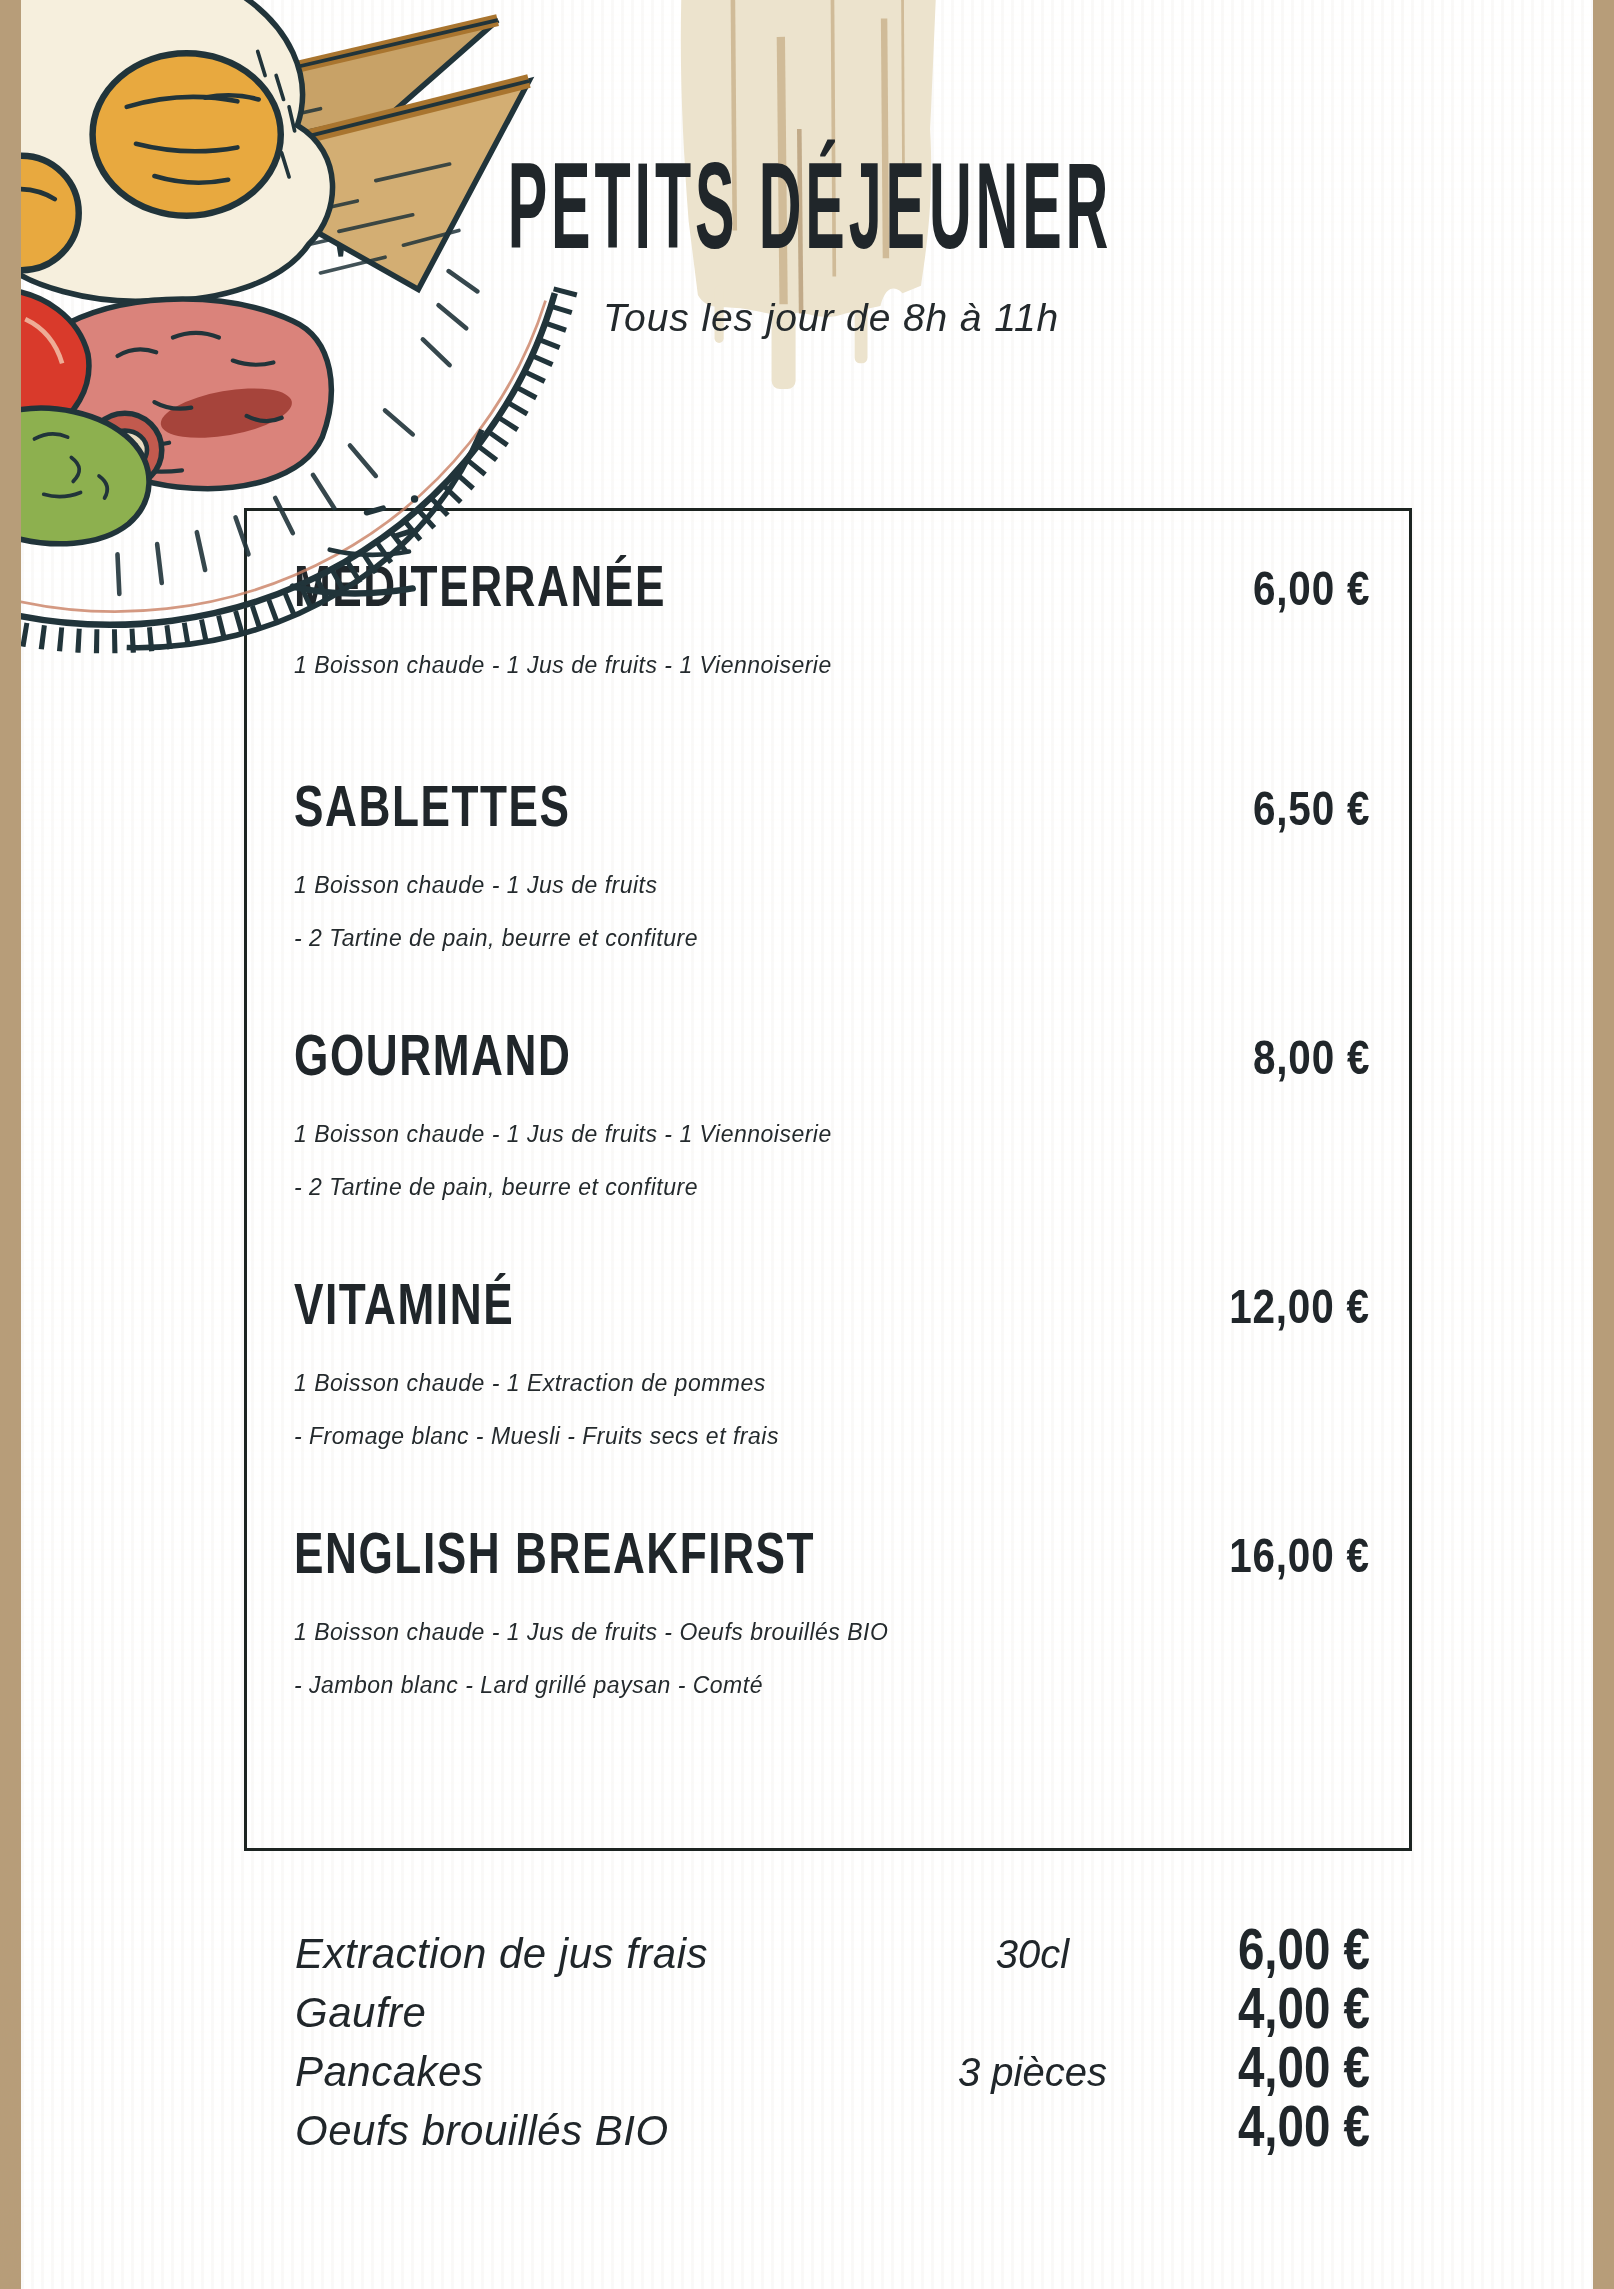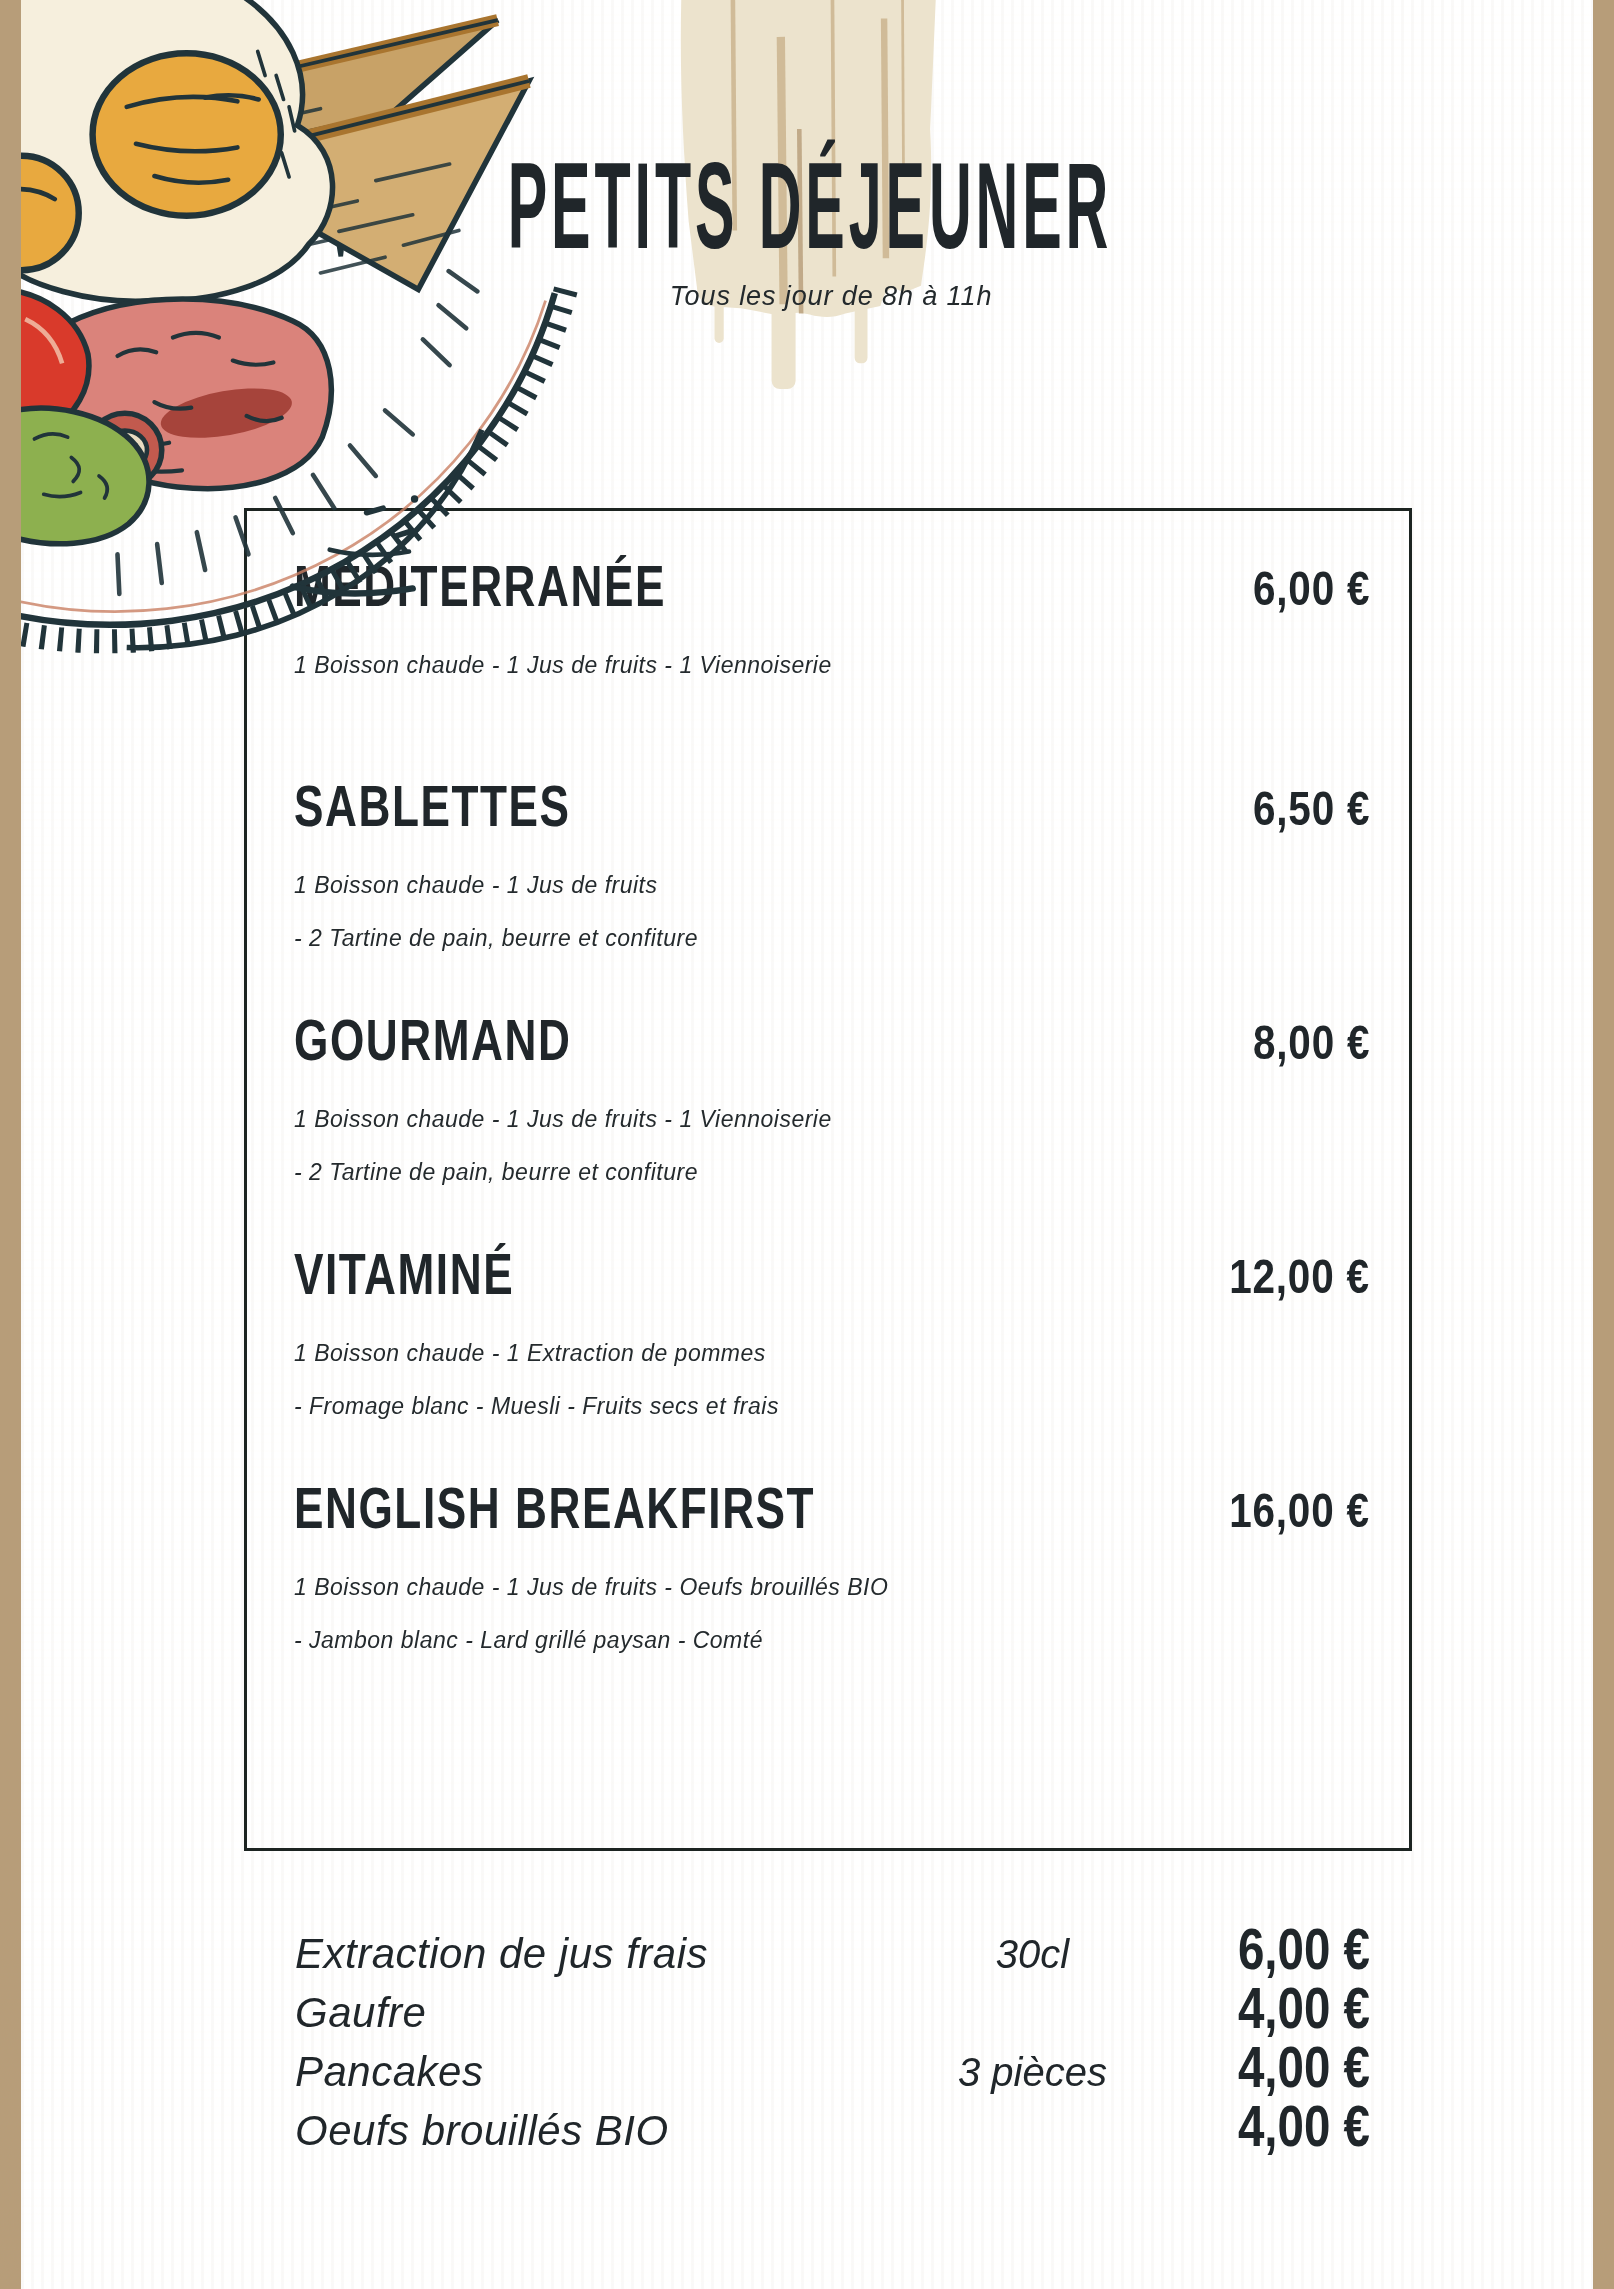--- a/index.html
+++ b/index.html
@@ -12,27 +12,27 @@
       repeating-linear-gradient(0deg, rgba(255,244,222,0.05) 0 1.8px, rgba(0,0,0,0) 1.8px 8.3px),
       repeating-linear-gradient(90deg, rgba(92,68,40,0.03) 0 2.8px, rgba(0,0,0,0) 2.8px 10px); }
 
   .brush { position:absolute; left:640px; top:0; z-index:1; }
   .illustration { position:absolute; left:-5.5px; top:-3.7px; z-index:3; }
 
   .title { position:absolute; left:789px; top:144px; z-index:4;
     font-size:114px; font-weight:700; letter-spacing:7.4px; line-height:1;
     white-space:nowrap; color:#20262a;
     transform-origin:left top; transform:scale(0.52,1.08) translateX(-50%); }
-  .subtitle { position:absolute; left:810px; top:281px; z-index:4;
-    font-size:27px; font-style:italic; letter-spacing:0.9px; white-space:nowrap;
+  .subtitle { position:absolute; left:810px; top:296px; z-index:4;
+    font-size:39px; font-style:italic; letter-spacing:0.9px; white-space:nowrap;
     color:#23292c; transform:translateX(-50%); }
 
   .menu-box { position:absolute; left:223px; top:508px; width:1168px; height:1343px;
     border:3.7px solid #1c2421; padding:48px 39px 0 47px; z-index:2; }
-  .item + .item { margin-top:48px; }
+  .item + .item { margin-top:63px; }
   .item.second { margin-top:87px; }
   .item-header { display:flex; justify-content:space-between; align-items:baseline;
     line-height:54px; white-space:nowrap; }
   .item-name { display:inline-block; font-size:52px; font-weight:700; letter-spacing:1.8px;
     transform-origin:left center; transform:scale(0.85,1.1); }
   .item-price { display:inline-block; font-size:46px; font-weight:700; letter-spacing:0.9px;
     transform-origin:right center; transform:scale(0.88,1.06); }
   .item-desc { margin-top:24px; font-style:italic; font-size:23px; line-height:53px;
     letter-spacing:0.5px; color:#242a2d; }
 

